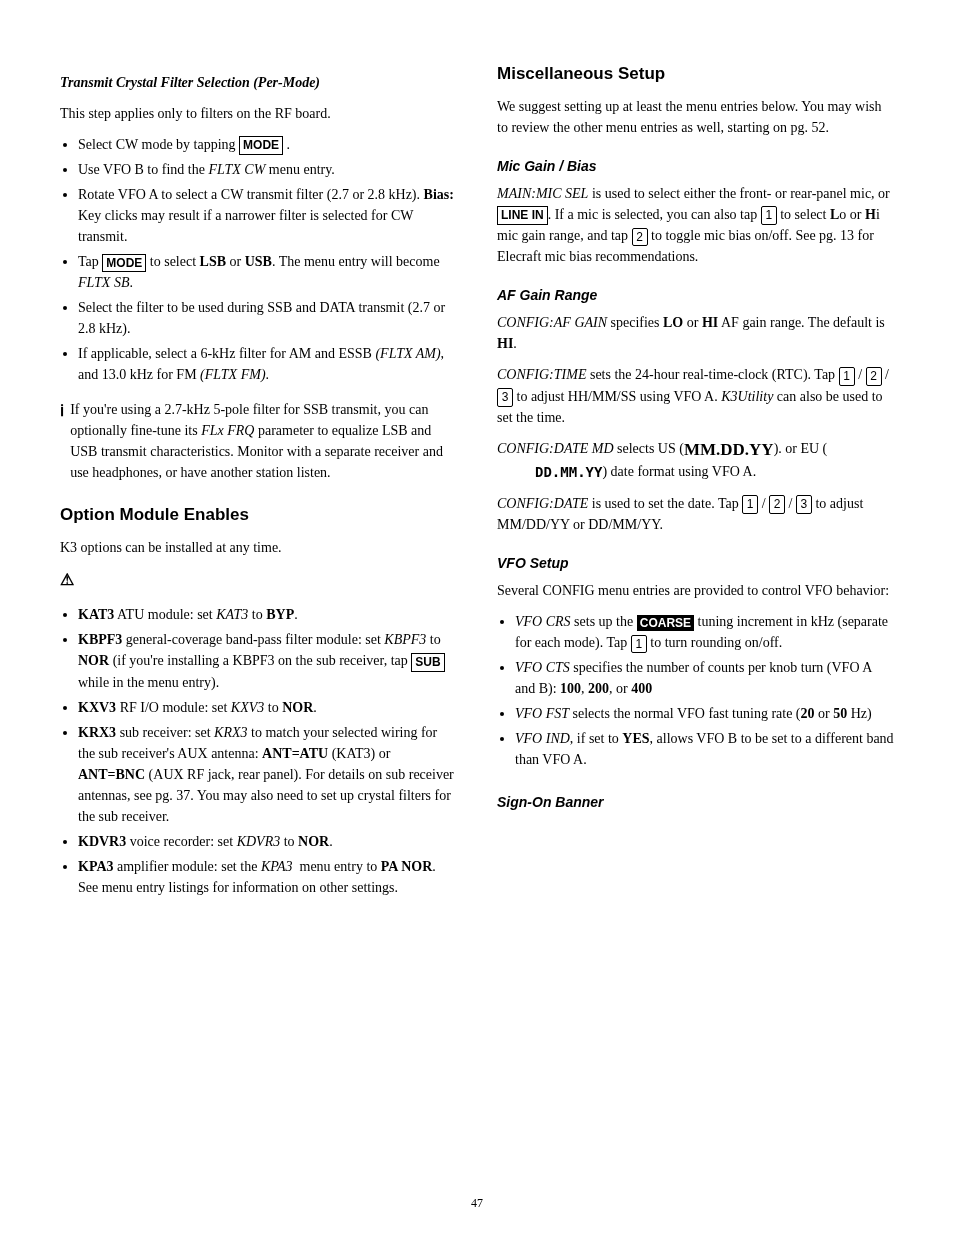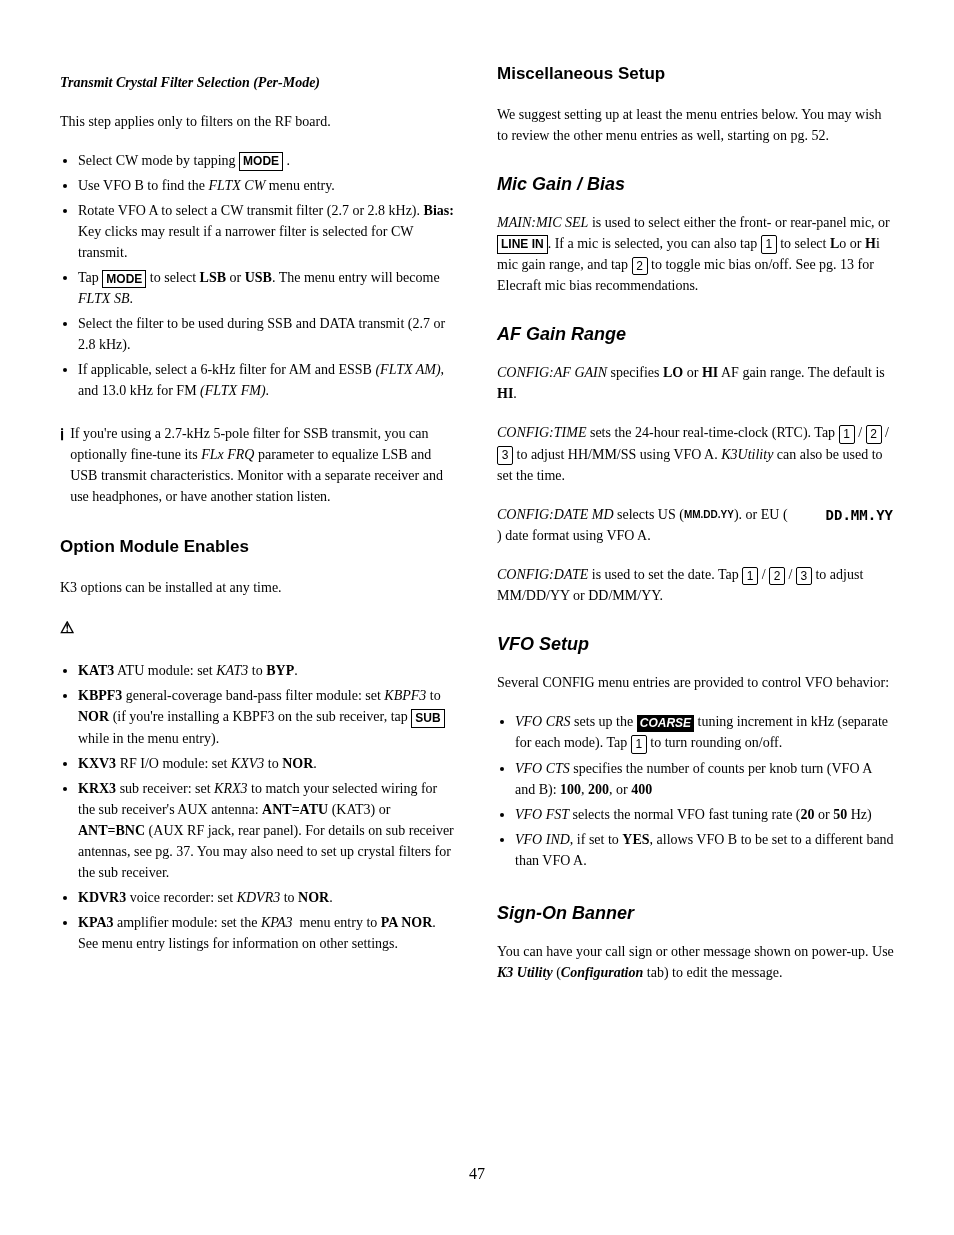--- a/index.html
+++ b/index.html
@@ -16,41 +16,41 @@
       flex-direction: row;
       padding: 60px 60px 60px 60px;
       gap: 40px;
       min-height: 1235px;
       position: relative;
     }
     .column {
       flex: 1;
       display: flex;
       flex-direction: column;
-      gap: 12px;
+      gap: 4px;
     }
     .page-number {
       position: absolute;
-      bottom: 52px;
+      bottom: 24px;
       left: 50%;
       transform: translateX(-50%);
-      font-size: 16px;
+      font-size: 12px;
     }
 
     
     h2 {
       font-family: Arial, Helvetica, sans-serif;
       font-size: 17px;
       font-weight: bold;
       margin-bottom: 8px;
       margin-top: 4px;
     }
     h3 {
       font-family: Arial, Helvetica, sans-serif;
-      font-size: 18px;
+      font-size: 14px;
       font-style: italic;
       font-weight: bold;
       margin-bottom: 5px;
       margin-top: 10px;
     }
     p {
       font-size: 14px;
       line-height: 1.5;
       margin-bottom: 6px;
     }
@@ -79,21 +79,20 @@
     .key-filled {
       display: inline-block;
       background: #000;
       color: #fff;
       padding: 0px 3px;
       font-size: 12px;
       font-family: Arial, sans-serif;
       font-weight: bold;
       line-height: 1.4;
       vertical-align: middle;
-      font-style: italic;
     }
     .num-key {
       display: inline-block;
       border: 1.5px solid #000;
       border-radius: 2px;
       padding: 0px 3px;
       font-size: 12px;
       font-family: Arial, sans-serif;
       font-weight: normal;
       line-height: 1.4;
@@ -232,21 +231,21 @@
     <p>
       <em>CONFIG:AF GAIN</em> specifies <strong>LO</strong> or <strong>HI</strong> AF gain range. The default is <strong>HI</strong>.
     </p>
 
 
     <p>
       <em>CONFIG:TIME</em> sets the 24-hour real-time-clock (RTC). Tap <span class="num-key">1</span> / <span class="num-key">2</span> / <span class="num-key">3</span> to adjust HH/MM/SS using VFO A. <em>K3Utility</em> can also be used to set the time.
     </p>
 
     <p>
-      <em>CONFIG:DATE MD</em> selects US (<span class="key" style="font-family:Liberation Sans, sans-serif;border:none;padding:0;font-size:10px;font-weight:bold;">MM.DD.YY</span>). or EU (<span class="key" style="font-family:monospace;border:none;padding:0;font-size:14px;font-weight:bold;margin-left:38px;">DD.MM.YY</span>) date format using VFO A.
+      <em>CONFIG:DATE MD</em> selects US (<span class="key" style="font-family:Liberation Serif, serif;border:none;padding:0;font-size:17px;font-weight:bold;">MM.DD.YY</span>). or EU (<span class="key" style="font-family:monospace;border:none;padding:0;font-size:14px;font-weight:bold;margin-left:38px;">DD.MM.YY</span>) date format using VFO A.
     </p>
 
     <p>
       <em>CONFIG:DATE</em> is used to set the date. Tap <span class="num-key">1</span> / <span class="num-key">2</span> / <span class="num-key">3</span> to adjust MM/DD/YY or DD/MM/YY.
     </p>
 
     <h3>VFO Setup</h3>
 
     <p>
       Several CONFIG menu entries are provided to control VFO behavior:
@@ -262,20 +261,17 @@
       <li>
         <em>VFO FST</em> selects the normal VFO fast tuning rate (<strong>20</strong> or <strong>50</strong> Hz)
       </li>
       <li>
         <em>VFO IND</em>, if set to <strong>YES</strong>, allows VFO B to be set to a different band than VFO A.
       </li>
     </ul>
 
     <h3>Sign-On Banner</h3>
 
-    <p>
-      You can have your call sign or other message shown on power-up. Use <strong><em>K3 Utility</em></strong> (<strong><em>Configuration</em></strong> tab) to edit the message.
-    </p>
 
   </div>
 
   <div class="page-number">47</div>
 </div>
 
 </body></html>

